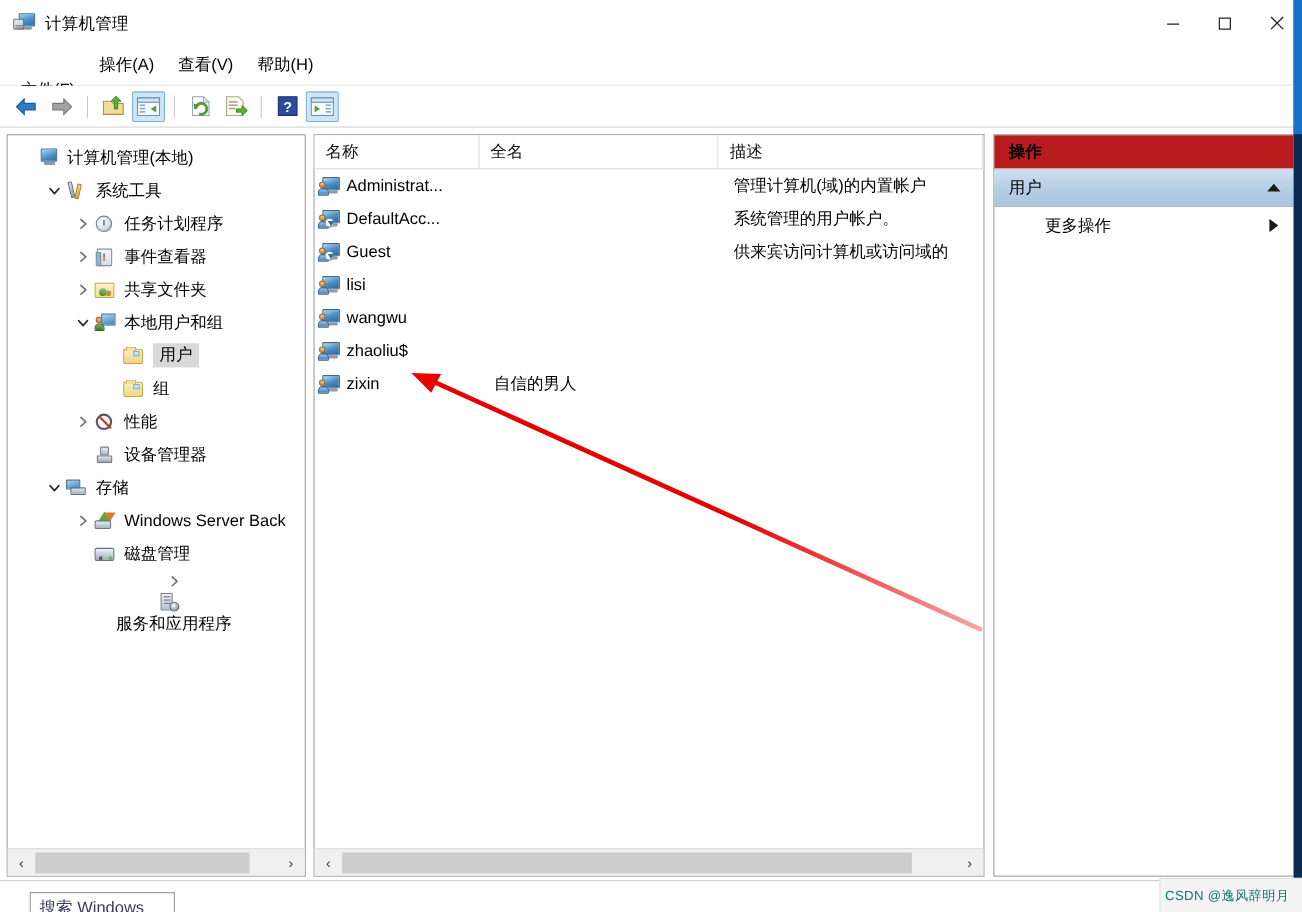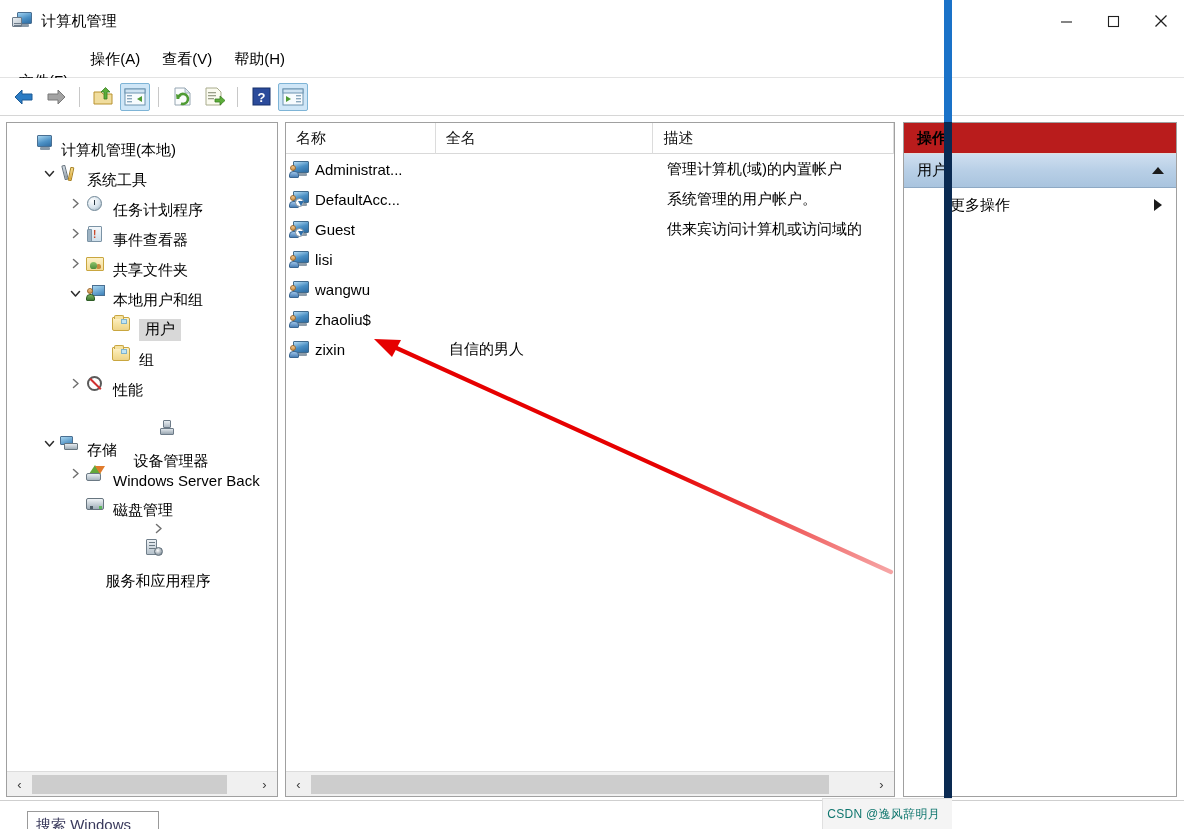--- a/index.html
+++ b/index.html
@@ -5,21 +5,21 @@
   * { box-sizing: border-box; }
   html, body {
     margin: 0; padding: 0;
     width: 1184px; height: 829px;
     overflow: hidden;
     background: #ffffff;
     font-family: "Liberation Sans", "DejaVu Sans", sans-serif;
   }
   #app {
     position: relative;
-    width: 952px; height: 829px;
+    width: 1184px; height: 829px;
     background: #ffffff;
   }
 
   
   .titlebar {
     position: absolute; left: 0; top: 0; width: 1184px; height: 42px;
     background: #ffffff;
     display: flex; align-items: center;
   }
   .title-icon {
@@ -117,21 +117,21 @@
   .twisty {
     width: 20px; height: 20px; flex: none;
     display: flex; align-items: center; justify-content: center;
     color: #606060;
   }
   .twisty svg { display: block; }
   .tree-icon {
     width: 21px; height: 19px; flex: none; margin-right: 7px;
     position: relative;
   }
-  .tree-label { padding: 1px 0; margin-top: 14px; }
+  .tree-label { padding: 1px 0; }
 
   
   .ic-folder {
     position: absolute; left: 1px; top: 3px; width: 18px; height: 14px;
     background: linear-gradient(180deg,#fdf1c8 0%, #f6e3a3 48%, #eed489 100%);
     border: 1px solid #c9a63f; border-radius: 1px 2px 2px 2px;
   }
   .ic-folder::before {
     content: ""; position: absolute; left: 1px; top: -3px; width: 8px; height: 3px;
     background: #f6e3a3; border: 1px solid #c9a63f; border-bottom: none;
@@ -639,21 +639,21 @@
           <div class="twisty">
             <svg width="11" height="11" viewBox="0 0 11 11">
               <path d="M3.5 1.5 L8 5.5 L3.5 9.5" fill="none" stroke="#707070" stroke-width="1.5" stroke-linecap="round" stroke-linejoin="round"></path>
             </svg>
           </div>
           <div class="tree-icon">
             <div class="ic-perf"></div>
           </div>
           <span class="tree-label">性能</span>
         </div>
-        <div class="tree-row" style="padding-left: 58px; flex-direction: column;">
+        <div class="tree-row" style="padding-left: 58px;">
           <div class="twisty"></div>
           <div class="tree-icon">
             <div class="ic-devmgr">
               <div class="d-top"></div>
               <div class="d-bot"></div>
             </div>
           </div>
           <span class="tree-label">设备管理器</span>
         </div>
         <div class="tree-row" style="padding-left: 32px;">

